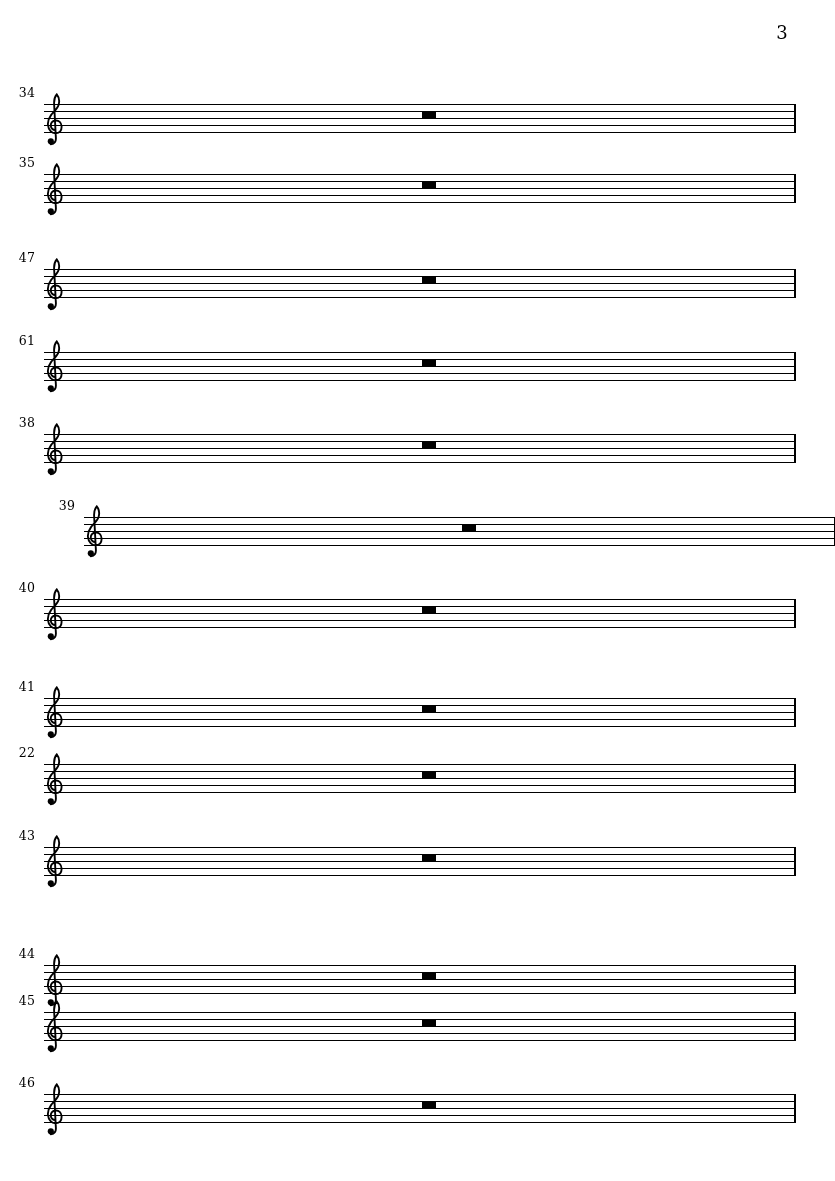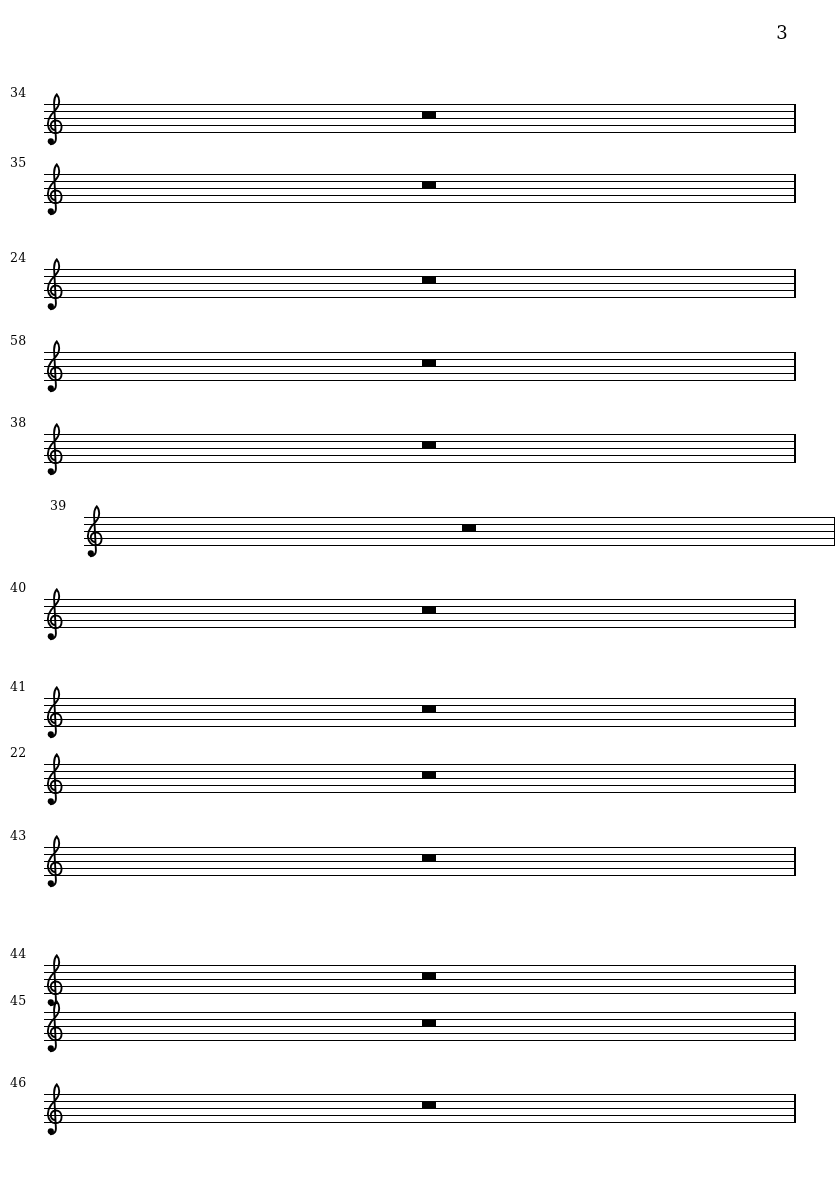--- a/index.html
+++ b/index.html
@@ -30,21 +30,21 @@
     position: absolute;
     left: 0;
     width: 835px;
     height: 62px;
   }
   .measure-number {
     position: absolute;
     top: 0;
     left: 10px;
     width: 34px;
-    text-align: left;
+    text-align: center;
     font-size: 12.5px;
     line-height: 1;
     color: #000;
     letter-spacing: 0.3px;
   }
   .staff {
     position: absolute;
     top: 17px;
     left: 44px;
     width: 752px;
@@ -142,21 +142,21 @@
       <div class="staff-line l1"></div>
       <div class="staff-line l2"></div>
       <div class="staff-line l3"></div>
       <div class="staff-line l4"></div>
       <div class="whole-rest"></div>
       <div class="end-barline"></div>
     </div>
   </div>
 
   <div class="system" style="top: 252px;">
-    <div class="measure-number">24</div>
+    <div class="measure-number">47</div>
     <svg class="clef" viewBox="0 0 26 76" xmlns="http://www.w3.org/2000/svg">
       <circle cx="8.3" cy="69.0" r="4.4" fill="#000"></circle>
       <path d="M 8.3,73.2
                C 13.6,72.8 16.2,69.0 15.5,63.0
                L 13.0,15.0
                C 12.8,9.0 14.2,5.0 16.8,2.0
                C 19.8,5.6 21.0,11.6 19.4,17.0
                C 17.8,22.4 12.0,27.0 8.6,31.6
                C 4.8,36.8 3.8,41.0 4.2,45.6
                C 4.9,53.0 10.0,58.0 15.2,57.6
@@ -170,21 +170,21 @@
       <div class="staff-line l1"></div>
       <div class="staff-line l2"></div>
       <div class="staff-line l3"></div>
       <div class="staff-line l4"></div>
       <div class="whole-rest"></div>
       <div class="end-barline"></div>
     </div>
   </div>
 
   <div class="system" style="top: 334.5px;">
-    <div class="measure-number">58</div>
+    <div class="measure-number">61</div>
     <svg class="clef" viewBox="0 0 26 76" xmlns="http://www.w3.org/2000/svg">
       <circle cx="8.3" cy="69.0" r="4.4" fill="#000"></circle>
       <path d="M 8.3,73.2
                C 13.6,72.8 16.2,69.0 15.5,63.0
                L 13.0,15.0
                C 12.8,9.0 14.2,5.0 16.8,2.0
                C 19.8,5.6 21.0,11.6 19.4,17.0
                C 17.8,22.4 12.0,27.0 8.6,31.6
                C 4.8,36.8 3.8,41.0 4.2,45.6
                C 4.9,53.0 10.0,58.0 15.2,57.6

